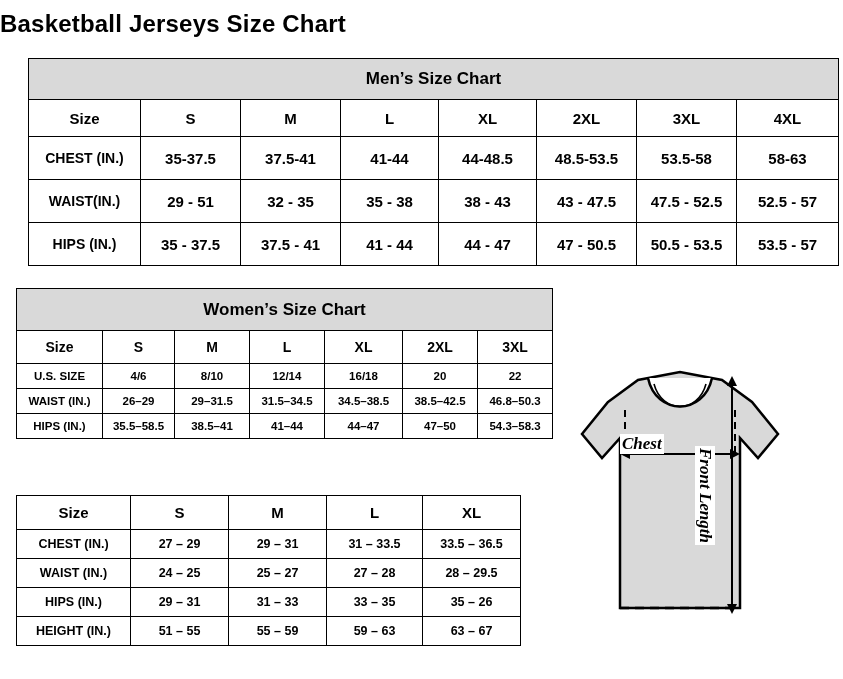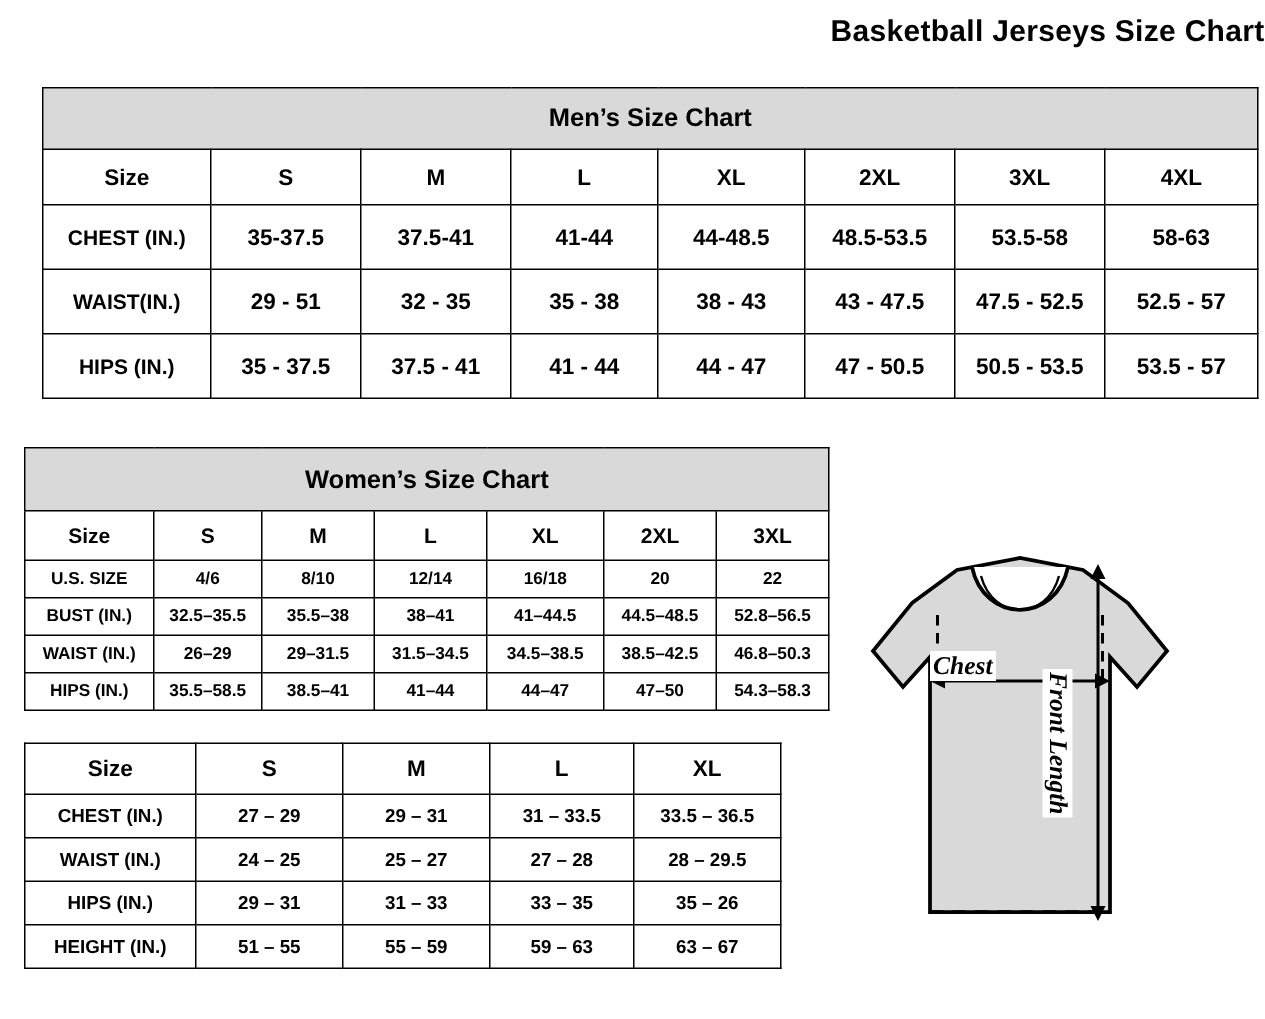--- a/index.html
+++ b/index.html
@@ -9,22 +9,22 @@
   }
   body {
     width: 843px;
     height: 679px;
     position: relative;
     font-family: "Liberation Sans", sans-serif;
     color: #000000;
     overflow: hidden;
   }
   #page-title {
-    text-align: right;
-    font-size: 20px;
+    text-align: left;
+    font-size: 24px;
     font-weight: bold;
     margin: 10px 0 0 0;
     letter-spacing: 0.2px;
   }
   .chart-wrap {
     position: absolute;
   }
   table.size-table {
     border-collapse: collapse;
     table-layout: fixed;
@@ -54,21 +54,21 @@
 
   
   #mens-wrap { left: 16px; top: 58px; }
   #mens-table { width: 810px; margin-left: 12px; }
   #mens-table .caption-cell { height: 40px; }
   #mens-table tr.hdr td { height: 36px; font-size: 15px; }
   #mens-table tr.data td { height: 42px; font-size: 15px; }
   #mens-table tr.data td.rowlabel { font-size: 14px; }
 
   
-  #womens-wrap { left: 16px; top: 298px; }
+  #womens-wrap { left: 16px; top: 288px; }
   #womens-table { width: 536px; }
   #womens-table .caption-cell { height: 41px; }
   #womens-table tr.hdr td { height: 32px; font-size: 14px; }
   #womens-table tr.data td { height: 24px; font-size: 11.5px; }
   #womens-table tr.data td.rowlabel { font-size: 11.5px; }
 
   
   #youth-wrap { left: 16px; top: 495px; }
   #youth-table { width: 504px; }
   #youth-table .caption-cell { height: 40px; }
@@ -203,29 +203,20 @@
       <tr class="data">
         <td class="rowlabel">U.S. SIZE</td>
         <td class="datacell">4/6</td>
         <td class="datacell">8/10</td>
         <td class="datacell">12/14</td>
         <td class="datacell">16/18</td>
         <td class="datacell">20</td>
         <td class="datacell">22</td>
       </tr>
       <tr class="data">
-        <td class="rowlabel">BUST  (IN.)</td>
-        <td class="datacell">32.5–35.5</td>
-        <td class="datacell">35.5–38</td>
-        <td class="datacell">38–41</td>
-        <td class="datacell">41–44.5</td>
-        <td class="datacell">44.5–48.5</td>
-        <td class="datacell">52.8–56.5</td>
-      </tr>
-      <tr class="data">
         <td class="rowlabel">WAIST  (IN.)</td>
         <td class="datacell">26–29</td>
         <td class="datacell">29–31.5</td>
         <td class="datacell">31.5–34.5</td>
         <td class="datacell">34.5–38.5</td>
         <td class="datacell">38.5–42.5</td>
         <td class="datacell">46.8–50.3</td>
       </tr>
       <tr class="data">
         <td class="rowlabel">HIPS  (IN.)</td>

